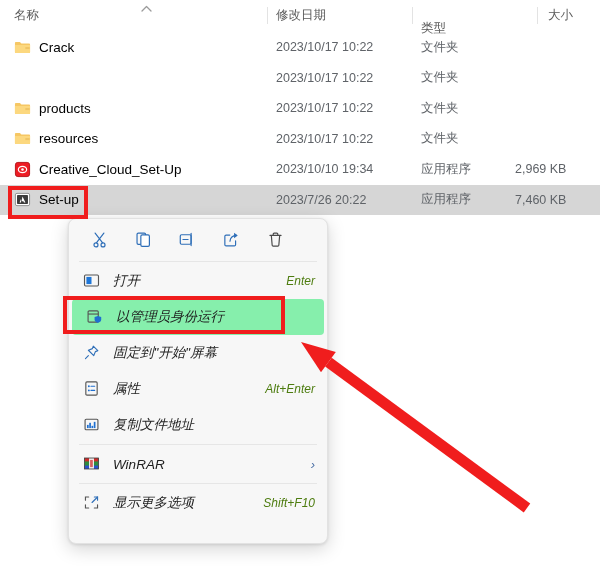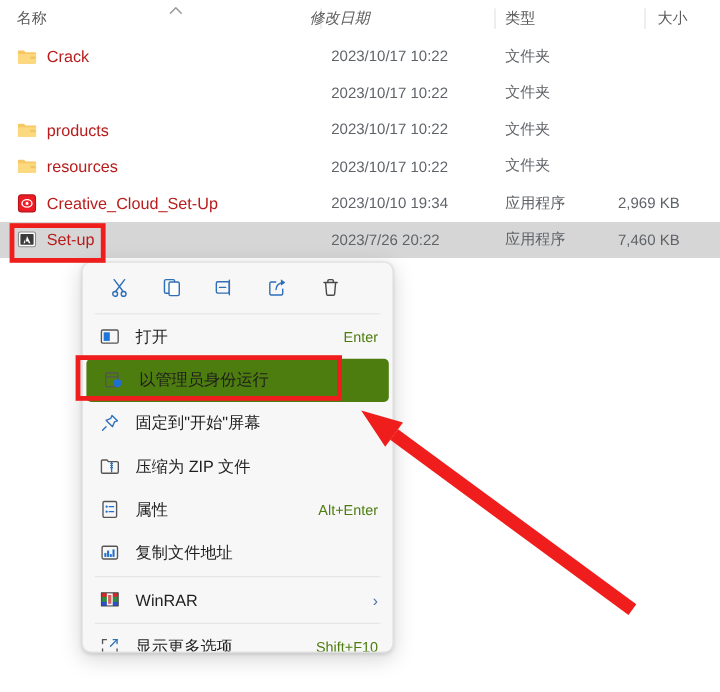--- a/index.html
+++ b/index.html
@@ -37,21 +37,21 @@
   .file-list { position: absolute; left: 0; top: 32px; width: 600px; }
   .row {
     position: relative; height: 30.5px; width: 600px;
   }
   .row.selected { background: #d6d6d6; }
   .cell {
     position: absolute; top: 0; height: 30.5px;
     display: flex; align-items: center;
     font-size: 13px; color: #555a5e; white-space: nowrap;
   }
-  .cell-name { left: 14px; color: #b91c1c; font-size: 13.5px; gap: 8px; }
+  .cell-name { left: 14px; color: #000000; font-size: 13.5px; gap: 8px; }
   .cell-date { left: 276px; color: #5f6368; font-size: 12.5px; }
   .cell-type { left: 421px; color: #5f6368; font-size: 12.5px; }
   .cell-size { left: 515px; color: #5f6368; font-size: 12.5px; }
 
   .ficon { width: 17px; height: 17px; display:block; flex: 0 0 auto; }
 
   
   .ctx-menu {
     position: absolute; left: 68px; top: 218px;
     width: 260px; height: 326px;
@@ -71,22 +71,23 @@
   }
   .tb-btn svg { display:block; }
   .ctx-sep {
     height: 1px; background: #e6e6e6; margin: 1px 10px;
   }
   .ctx-item {
     position: relative;
     height: 36px; display: flex; align-items: center;
     padding: 0 12px 0 14px;
     gap: 12px;
-  }
-  .ctx-item.hl { background: #4d7c0f; border-radius: 4px; margin: 0 3px; }
+    font-style: italic;
+  }
+  .ctx-item.hl { background: #86efac; border-radius: 4px; margin: 0 3px; }
   .ctx-icon { width: 18px; height: 18px; flex: 0 0 auto; display:block; }
   .ctx-icon svg { display:block; }
   .ctx-label {
     font-size: 13.5px; color: #1e1e1e; white-space: nowrap;
     flex: 1 1 auto;
   }
   .ctx-accel {
     font-size: 12px; color: #4d7c0f; white-space: nowrap;
   }
   .ctx-sub {
@@ -109,25 +110,25 @@
   <div class="col-header">
     <div class="col-head" style="left:14px;">
         <span>名称</span>
       </div>
     <div class="sort-chevron">
       <svg viewBox="0 0 11 7">
           <path d="M1 6 L5.5 1.5 L10 6" fill="none" stroke="#9b9b9b" stroke-width="1.3" stroke-linecap="round" stroke-linejoin="round"></path>
         </svg>
     </div>
     <div class="col-divider" style="left:267px;"></div>
-    <div class="col-head" style="left:258px;font-style:italic;">
+    <div class="col-head" style="left:276px;">
         <span>修改日期</span>
       </div>
     <div class="col-divider" style="left:412px;"></div>
-    <div class="col-head" style="left:421px;">
+    <div class="col-head" style="left:421px;margin-top:13px;">
         <span>类型</span>
       </div>
     <div class="col-divider" style="left:537px;"></div>
     <div class="col-head" style="left:548px;">
         <span>大小</span>
       </div>
   </div>
 
   <div class="file-list" id="file-list">
       <div class="row">
@@ -326,31 +327,20 @@
               <path d="M10.9 2.3 L15.7 7.1 L13.1 8.1 L11.4 12.3 L5.7 6.6 L9.9 4.9 Z" fill="none" stroke="#2f6fb8" stroke-width="1.2" stroke-linejoin="round"></path>
               <path d="M5.7 12.3 L2.6 15.4" stroke="#2f6fb8" stroke-width="1.2" stroke-linecap="round"></path>
             </svg>
           </span>
      <span class="ctx-label">固定到"开始"屏幕</span>
 
      </div>
         <div class="ctx-item">
           <span class="ctx-icon">
             <svg width="17" height="17" viewBox="0 0 18 18">
-              <path d="M1.6 4.6a1.1 1.1 0 0 1 1.1-1.1h3.8l1.3 1.5h7.6a1.1 1.1 0 0 1 1.1 1.1v8a1.1 1.1 0 0 1-1.1 1.1H2.7a1.1 1.1 0 0 1-1.1-1.1z" fill="none" stroke="#555" stroke-width="1.2"></path>
-              <path d="M10.6 5.2 V14.5" stroke="#2f6fb8" stroke-width="1.2"></path>
-              <path d="M9.4 6.6 h2.4 M9.4 8.4 h2.4 M9.4 10.2 h2.4" stroke="#2f6fb8" stroke-width="1"></path>
-            </svg>
-          </span>
-     <span class="ctx-label">压缩为 ZIP 文件</span>
-
-     </div>
-        <div class="ctx-item">
-          <span class="ctx-icon">
-            <svg width="17" height="17" viewBox="0 0 18 18">
               <rect x="3" y="2" width="12" height="14" rx="1.2" fill="none" stroke="#555" stroke-width="1.2"></rect>
               <circle cx="6.2" cy="6.6" r="1" fill="#1f6fd0"></circle>
               <circle cx="6.2" cy="11" r="1" fill="#1f6fd0"></circle>
               <path d="M8.4 6.6 h4 M8.4 11 h4" stroke="#1f6fd0" stroke-width="1.1" stroke-linecap="round"></path>
             </svg>
           </span>
      <span class="ctx-label">属性</span>
      <span class="ctx-accel">Alt+Enter</span>
      </div>
         <div class="ctx-item">

